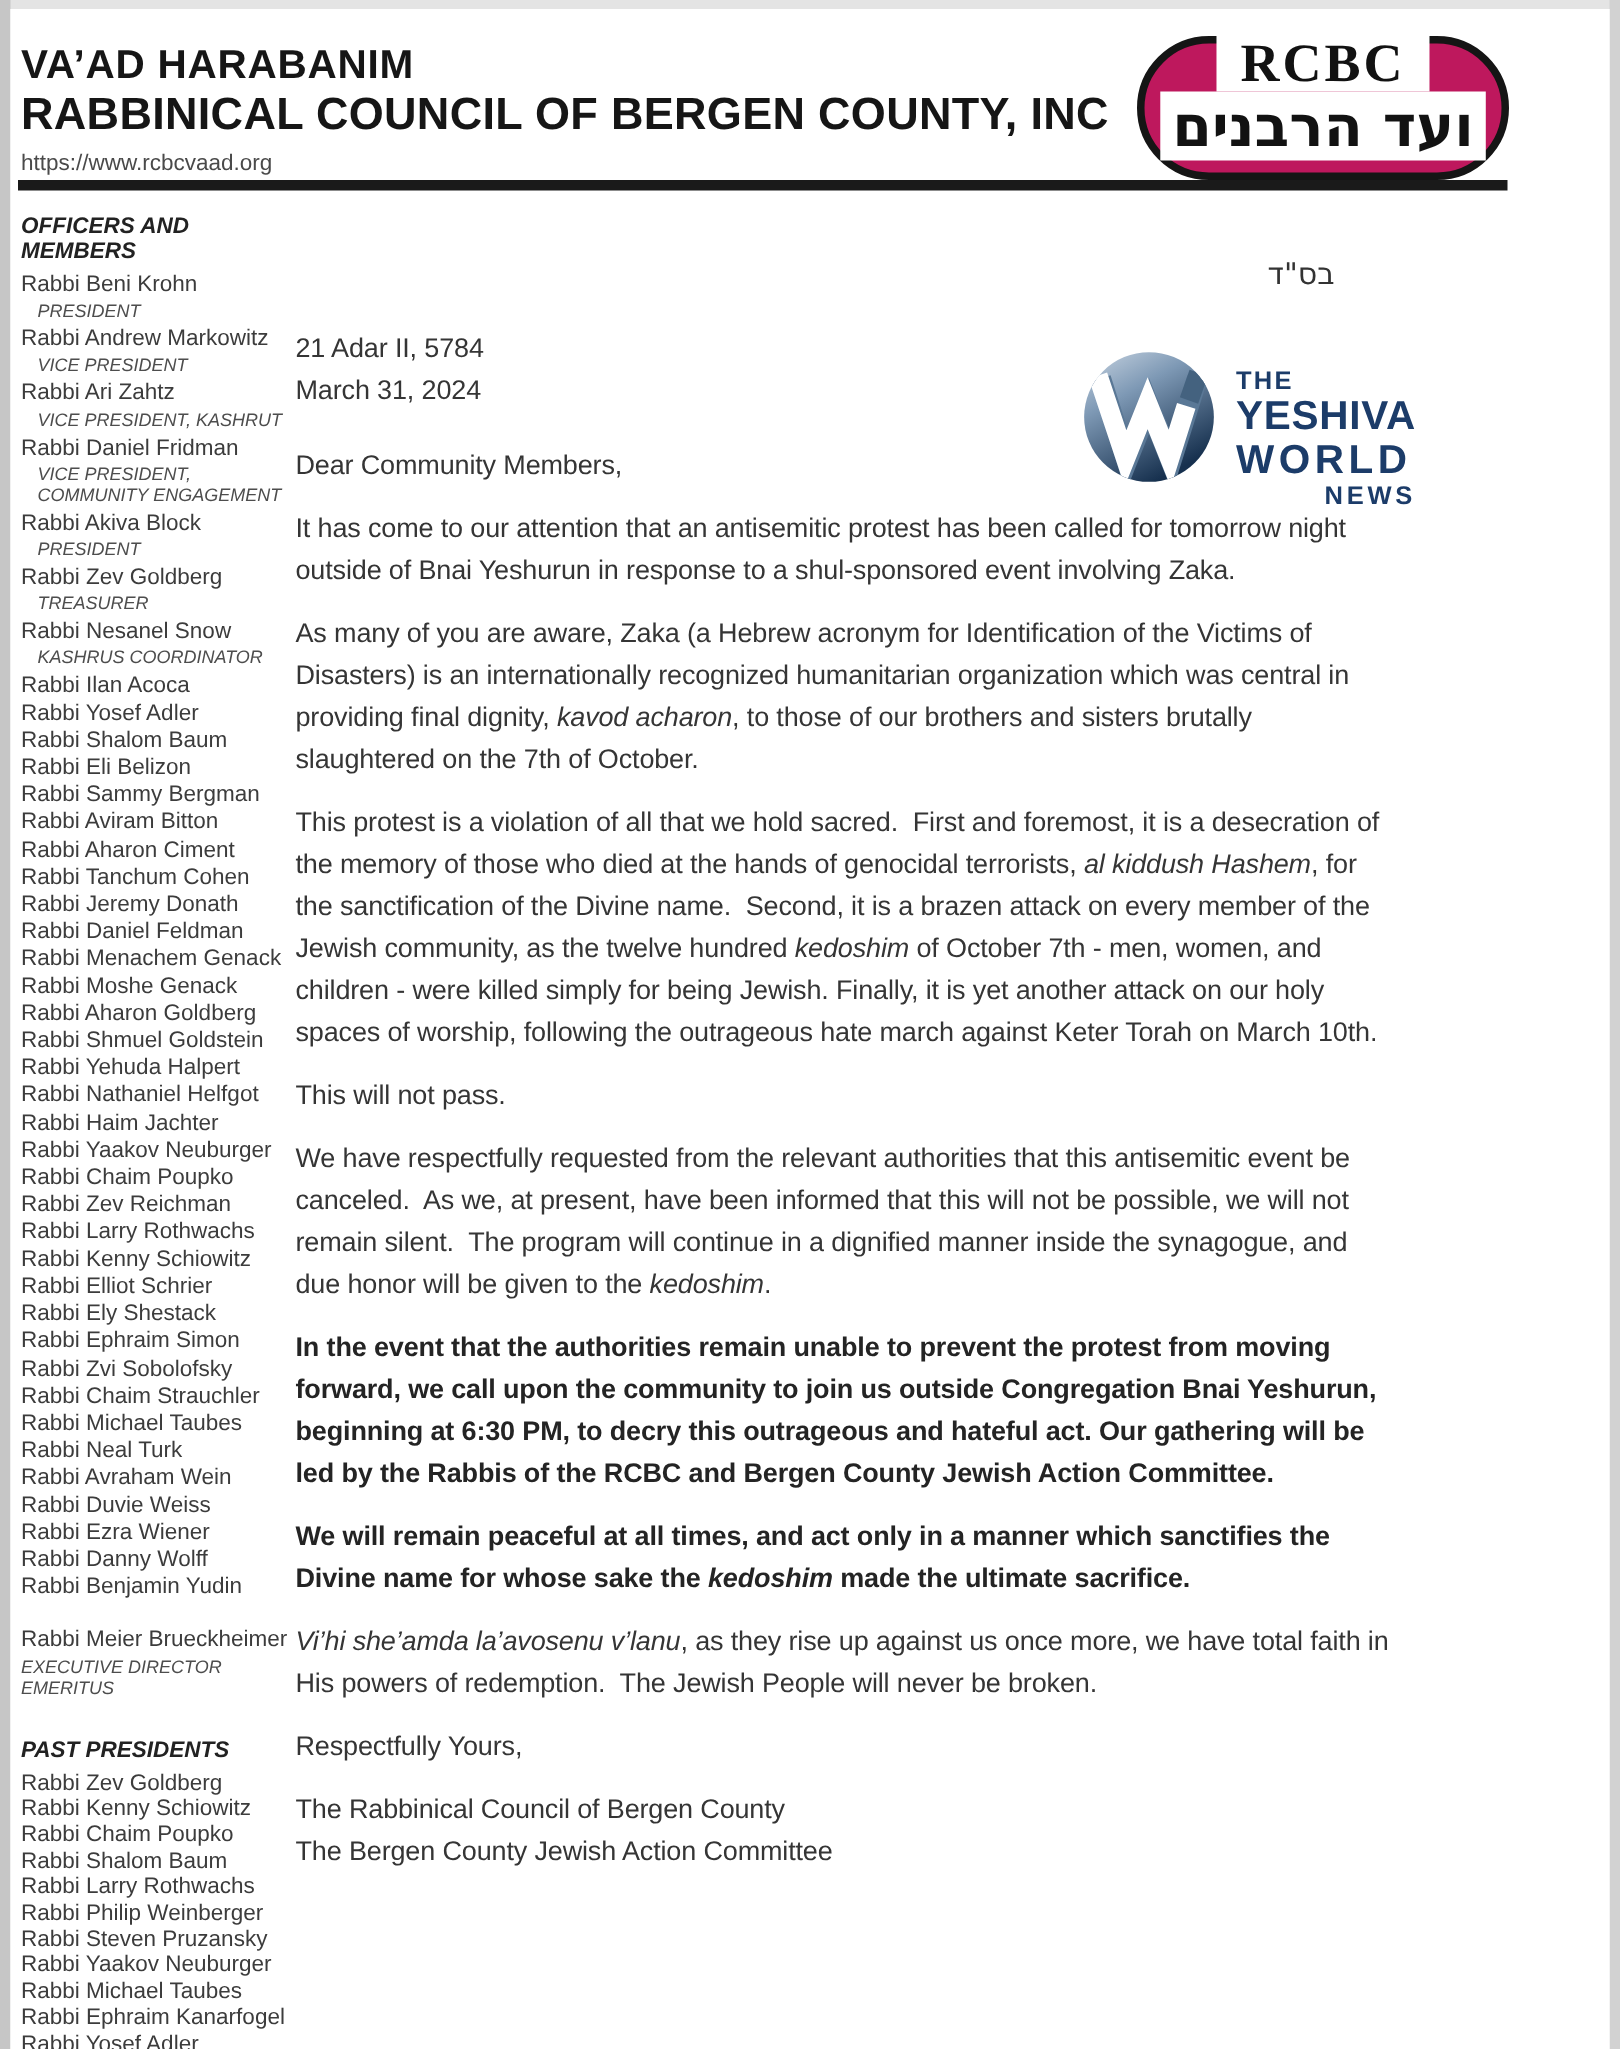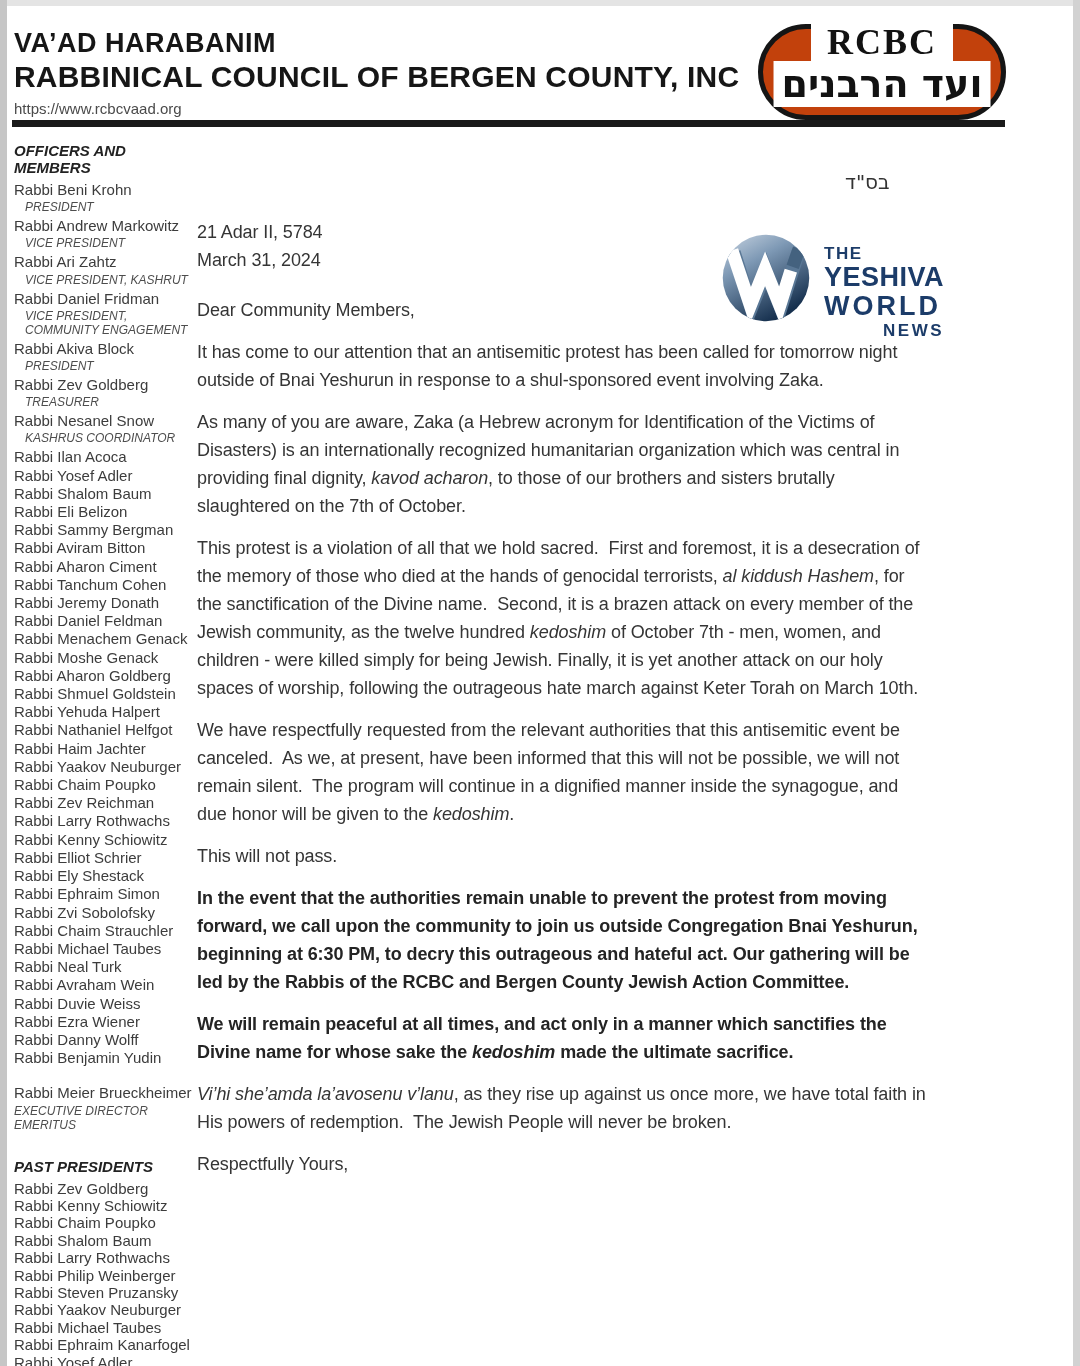--- a/index.html
+++ b/index.html
@@ -17,21 +17,21 @@
   .page{position:absolute;left:7px;top:6px;width:1066px;height:1360px;background:#fff;}
 
   
   .letterhead{position:absolute;left:7px;top:22px;}
   .org1{font-size:27px;font-weight:bold;color:#161616;letter-spacing:.5px;line-height:31px;}
   .org2{font-size:30px;font-weight:bold;color:#161616;letter-spacing:.2px;line-height:36px;}
   .url{font-size:15px;color:#4a4a4a;margin-top:5px;}
   .rule{position:absolute;left:5px;top:114px;width:993px;height:7px;background:#1a1a1a;}
 
   .rcbc-logo{position:absolute;left:751px;top:18px;width:238px;height:86px;
-    border:5px solid #151515;border-radius:48px;background:#c2410c;}
+    border:5px solid #151515;border-radius:48px;background:#be185d;}
   .rcbc-acronym{position:absolute;left:50%;top:-6px;transform:translateX(-50%);
     background:#fff;padding:0 16px;font-family:"Liberation Serif","DejaVu Serif",serif;
     font-weight:bold;font-size:36px;line-height:38px;color:#121212;letter-spacing:2px;}
   .rcbc-hebrew{position:absolute;left:50%;top:32px;transform:translateX(-50%);
     background:#fff;padding:0 8px;font-family:"DejaVu Sans",sans-serif;direction:rtl;
     font-weight:bold;font-size:38px;line-height:46px;color:#121212;white-space:nowrap;}
 
   
   .sidebar{position:absolute;left:7px;top:136px;width:180px;color:#3c3c3c;}
   .sb-heading{font-size:15px;font-weight:bold;font-style:italic;color:#222;margin-bottom:5px;}
@@ -201,30 +201,34 @@
         <p><span>As many of you are aware, Zaka (a Hebrew acronym for Identification of the Victims of
 Disasters) is an internationally recognized humanitarian organization which was central in
 providing final dignity, </span><span class="italic">kavod acharon</span><span>, to those of our brothers and sisters brutally
 slaughtered on the 7th of October.</span></p>
         <p><span>This protest is a violation of all that we hold sacred.  First and foremost, it is a desecration of
 the memory of those who died at the hands of genocidal terrorists, </span><span class="italic">al kiddush Hashem</span><span>, for
 the sanctification of the Divine name.  Second, it is a brazen attack on every member of the
 Jewish community, as the twelve hundred </span><span class="italic">kedoshim</span><span> of October 7th - men, women, and
 children - were killed simply for being Jewish. Finally, it is yet another attack on our holy
 spaces of worship, following the outrageous hate march against Keter Torah on March 10th.</span></p>
+        <p><span>This will not pass.</span></p>
         <p><span>We have respectfully requested from the relevant authorities that this antisemitic event be
 canceled.  As we, at present, have been informed that this will not be possible, we will not
 remain silent.  The program will continue in a dignified manner inside the synagogue, and
 due honor will be given to the </span><span class="italic">kedoshim</span><span>.</span></p>
-        <p><span>This will not pass.</span></p>
         <p class="bold"><span>In the event that the authorities remain unable to prevent the protest from moving
 forward, we call upon the community to join us outside Congregation Bnai Yeshurun,
 beginning at 6:30 PM, to decry this outrageous and hateful act. Our gathering will be
 led by the Rabbis of the RCBC and Bergen County Jewish Action Committee.</span></p>
         <p class="bold"><span>We will remain peaceful at all times, and act only in a manner which sanctifies the
 Divine name for whose sake the </span><span class="italic">kedoshim</span><span> made the ultimate sacrifice.</span></p>
         <p><span class="italic">Vi’hi she’amda la’avosenu v’lanu</span><span>, as they rise up against us once more, we have total faith in
 His powers of redemption.  The Jewish People will never be broken.</span></p>
       </div>
     <p class="closing">Respectfully Yours,</p>
+    <div class="signatories" id="signatories">
+        <div>The Rabbinical Council of Bergen County</div>
+        <div>The Bergen County Jewish Action Committee</div>
+      </div>
   </main>
 
 </div>
 
 </body></html>

